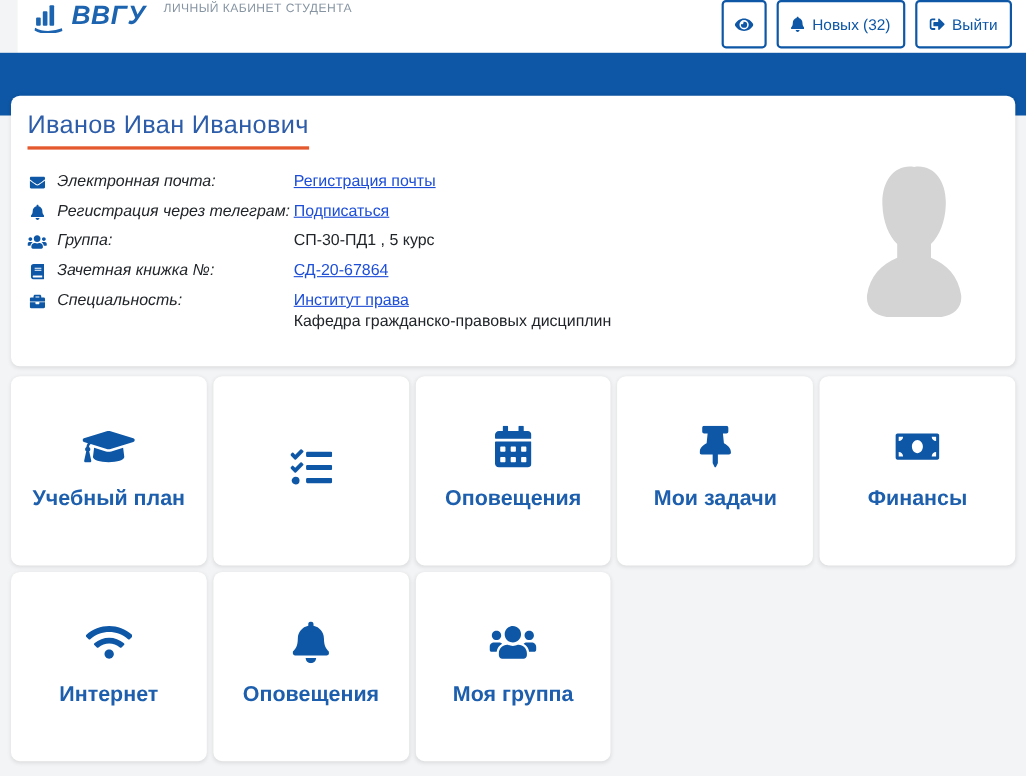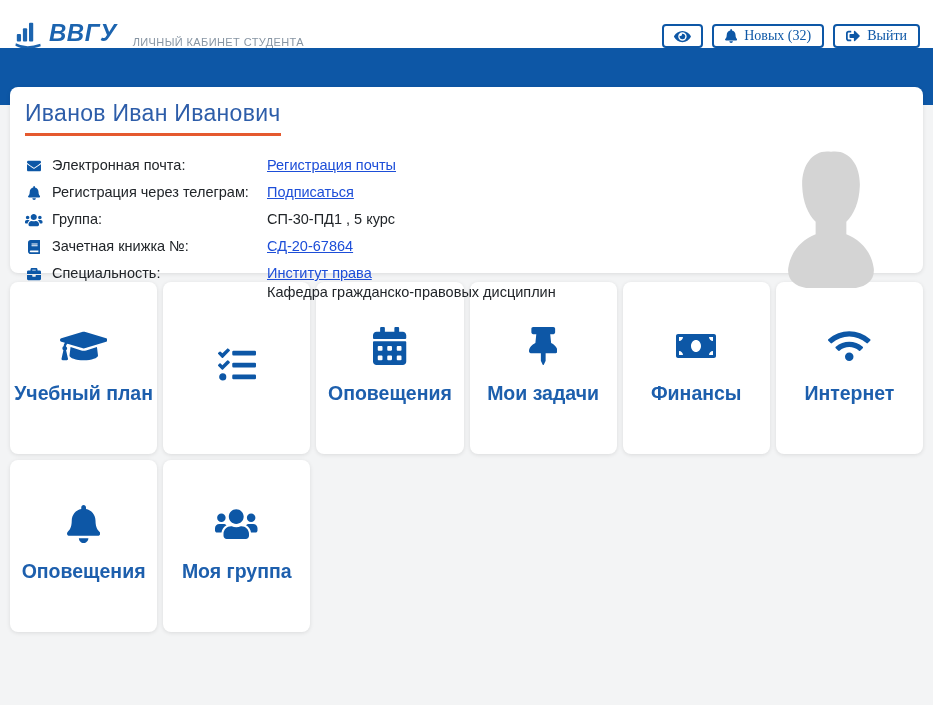--- a/index.html
+++ b/index.html
@@ -7,84 +7,85 @@
   body {
     width:933px; height:705px;
     background:#f3f4f5;
     font-family:"Liberation Sans","DejaVu Sans",sans-serif;
     color:#212529;
     overflow:hidden;
   }
   
   .top-header {
     height:48px; background:#ffffff;
-    display:flex; align-items:flex-end;
+    display:flex; align-items:flex-start;
     padding:0 13px;
+    margin-left:16px;
   }
   .logo { display:flex; align-items:center; gap:4px; cursor:pointer; }
   .logo-mark { height:30px; width:32px; }
   .logo-mark svg { height:30px; width:32px; fill:#1c64af; }
   .logo-text {
     font-style:italic; font-weight:800; font-size:24px;
     color:#1c64af; letter-spacing:.5px; line-height:1;
   }
   .header-subtitle {
     margin-left:16px; font-size:11px; color:#8795a3;
     letter-spacing:.4px; padding-top:2px;
   }
   .header-actions { margin-left:auto; display:flex; gap:9px; align-items:center; }
   .hbtn {
     display:flex; align-items:center; gap:7px;
     border:2px solid #0d57a6; border-radius:4px;
     background:#ffffff; color:#0d57a6;
-    font-family:Liberation Serif, serif; font-size:14px;
-    height:24px; padding:0 11px; cursor:pointer; line-height:1;
+    font-family:Liberation Sans, sans-serif; font-size:14px;
+    height:44px; padding:0 11px; cursor:pointer; line-height:1;
   }
   .hbtn svg { fill:#0d57a6; height:14px; width:auto; }
   .hbtn.icon-only { padding:0 10px; }
   .hbtn.icon-only svg { height:13px; }
 
   
   .blue-band { height:57px; background:#0d57a6; }
 
   
   main { padding:0 10px; margin-top:-18px; position:relative; }
 
   .profile-card {
     position:relative;
     background:#ffffff; border-radius:8px;
     box-shadow:0 1px 4px rgba(0,0,0,.10);
     padding:13px 15px 4px 15px;
-    height:186px;
+    height:246px;
   }
   .profile-name {
     display:inline-block; margin:0;
     font-size:23px; font-weight:500; letter-spacing:.3px;
     color:#2d5da9; line-height:26px;
     border-bottom:3px solid #e5592e; padding-bottom:7px;
   }
   .info-rows { margin-top:16px; display:flex; flex-direction:column; }
   .info-row {
     display:flex; align-items:flex-start;
     font-size:14.5px; line-height:19px; padding:4px 0;
   }
-  .row-label { width:242px; display:flex; align-items:center; gap:9px; flex:none; }
+  .row-label { width:242px; display:flex; align-items:center; gap:9px; flex:none;font-style:italic; }
   .row-icon { display:inline-flex; width:18px; justify-content:center; flex:none; }
   .row-icon svg { height:14px; width:auto; fill:#0d57a6; }
   .row-value { display:flex; flex-direction:column; }
   a.link { color:#1d4ed8; text-decoration:underline; cursor:pointer; }
   .plain { color:#212529; }
 
   .avatar { position:absolute; top:56px; right:44px; width:96px; height:150px; }
   .avatar svg { width:96px; height:150px; fill:#d4d4d4; }
 
   
   .tiles {
     margin-top:9px;
-    display:grid; grid-template-columns:repeat(6,1fr); gap:6px;
+    display:grid; grid-template-columns:repeat(5,1fr); gap:6px;
   }
   .tile {
     background:#ffffff; border-radius:8px; height:172px;
     box-shadow:0 1px 4px rgba(0,0,0,.10);
     display:flex; flex-direction:column; align-items:center; justify-content:center;
     text-decoration:none; cursor:pointer; padding-bottom:6px;
   }
   .tile-icon { height:40px; display:flex; align-items:center; }
   .tile-icon svg { height:38px; width:auto; fill:#0d57a6; }
   .tile-label {

